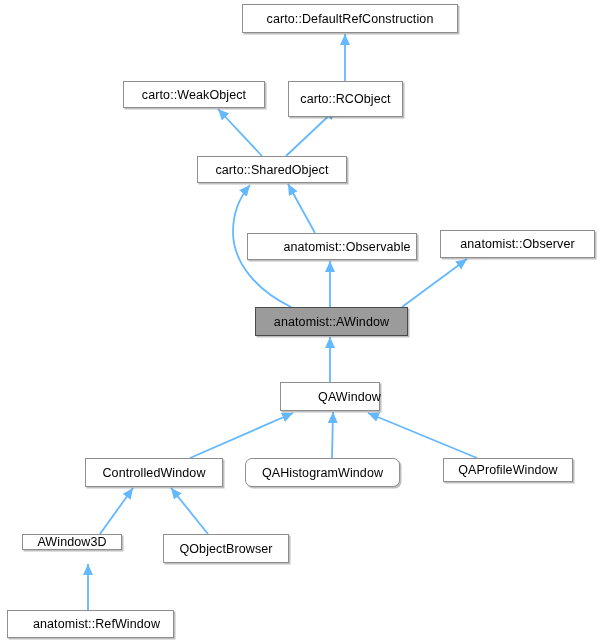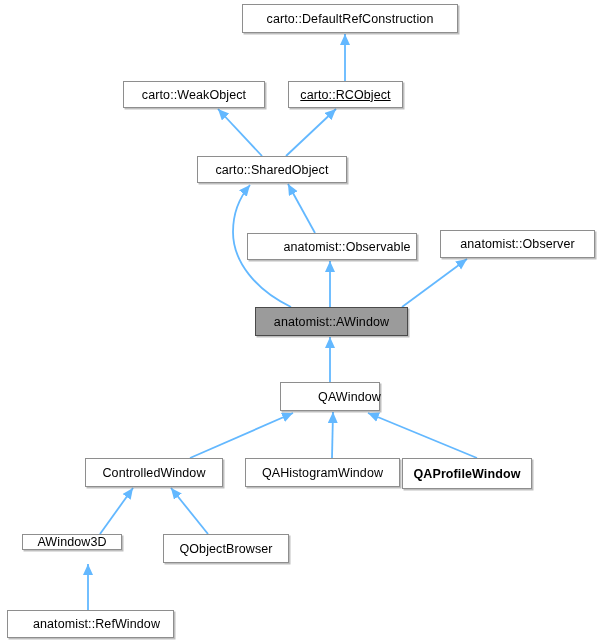--- a/index.html
+++ b/index.html
@@ -70,26 +70,26 @@
         <path d="M332,458 L333,412" class="edge" stroke="#63b8ff" marker-end="url(#arrowhead)"></path>
         <path d="M477,458 L368,413" class="edge" stroke="#63b8ff" marker-end="url(#arrowhead)"></path>
         <path d="M100,534 L133,488" class="edge" stroke="#63b8ff" marker-end="url(#arrowhead)"></path>
         <path d="M208,534 L171,488" class="edge" stroke="#63b8ff" marker-end="url(#arrowhead)"></path>
         <path d="M88,610 L88,564" class="edge" stroke="#63b8ff" marker-end="url(#arrowhead)"></path>
       </g>
   </svg>
   <div>
       <div class="node" style="left: 242px; top: 4px; width: 216px; height: 29px;">carto::DefaultRefConstruction</div>
       <div class="node" style="left: 123px; top: 81px; width: 142px; height: 27px;">carto::WeakObject</div>
-      <div class="node" style="left: 288px; top: 81px; width: 115px; height: 27px; text-decoration: underline;">carto::RCObject</div>
+      <div class="node" style="left: 288px; top: 81px; width: 115px; height: 36px;">carto::RCObject</div>
       <div class="node" style="left: 197px; top: 156px; width: 150px; height: 27px;">carto::SharedObject</div>
       <div class="node" style="left: 247px; top: 233px; width: 170px; height: 27px; padding-left: 30px;">anatomist::Observable</div>
       <div class="node" style="left: 440px; top: 230px; width: 155px; height: 28px;">anatomist::Observer</div>
       <div class="node node--highlighted" style="left: 255px; top: 307px; width: 153px; height: 29px;">anatomist::AWindow</div>
       <div class="node" style="left: 280px; top: 382px; width: 100px; height: 29px; padding-left: 39px;">QAWindow</div>
       <div class="node" style="left: 85px; top: 458px; width: 138px; height: 29px;">ControlledWindow</div>
-      <div class="node" style="left: 245px; top: 458px; width: 155px; height: 29px;">QAHistogramWindow</div>
-      <div class="node" style="left: 402px; top: 458px; width: 130px; height: 31px; font-weight: bold;">QAProfileWindow</div>
+      <div class="node" style="left: 245px; top: 458px; width: 155px; height: 29px; border-radius: 7px;">QAHistogramWindow</div>
+      <div class="node" style="left: 443px; top: 458px; width: 130px; height: 24px;">QAProfileWindow</div>
       <div class="node" style="left: 22px; top: 534px; width: 100px; height: 16px; text-align: center;">AWindow3D</div>
       <div class="node" style="left: 163px; top: 534px; width: 126px; height: 29px; text-align: right;">QObjectBrowser</div>
       <div class="node" style="left: 7px; top: 610px; width: 167px; height: 28px; padding-left: 12px;">anatomist::RefWindow</div>
     </div>
 </div>
 
 </body></html>

